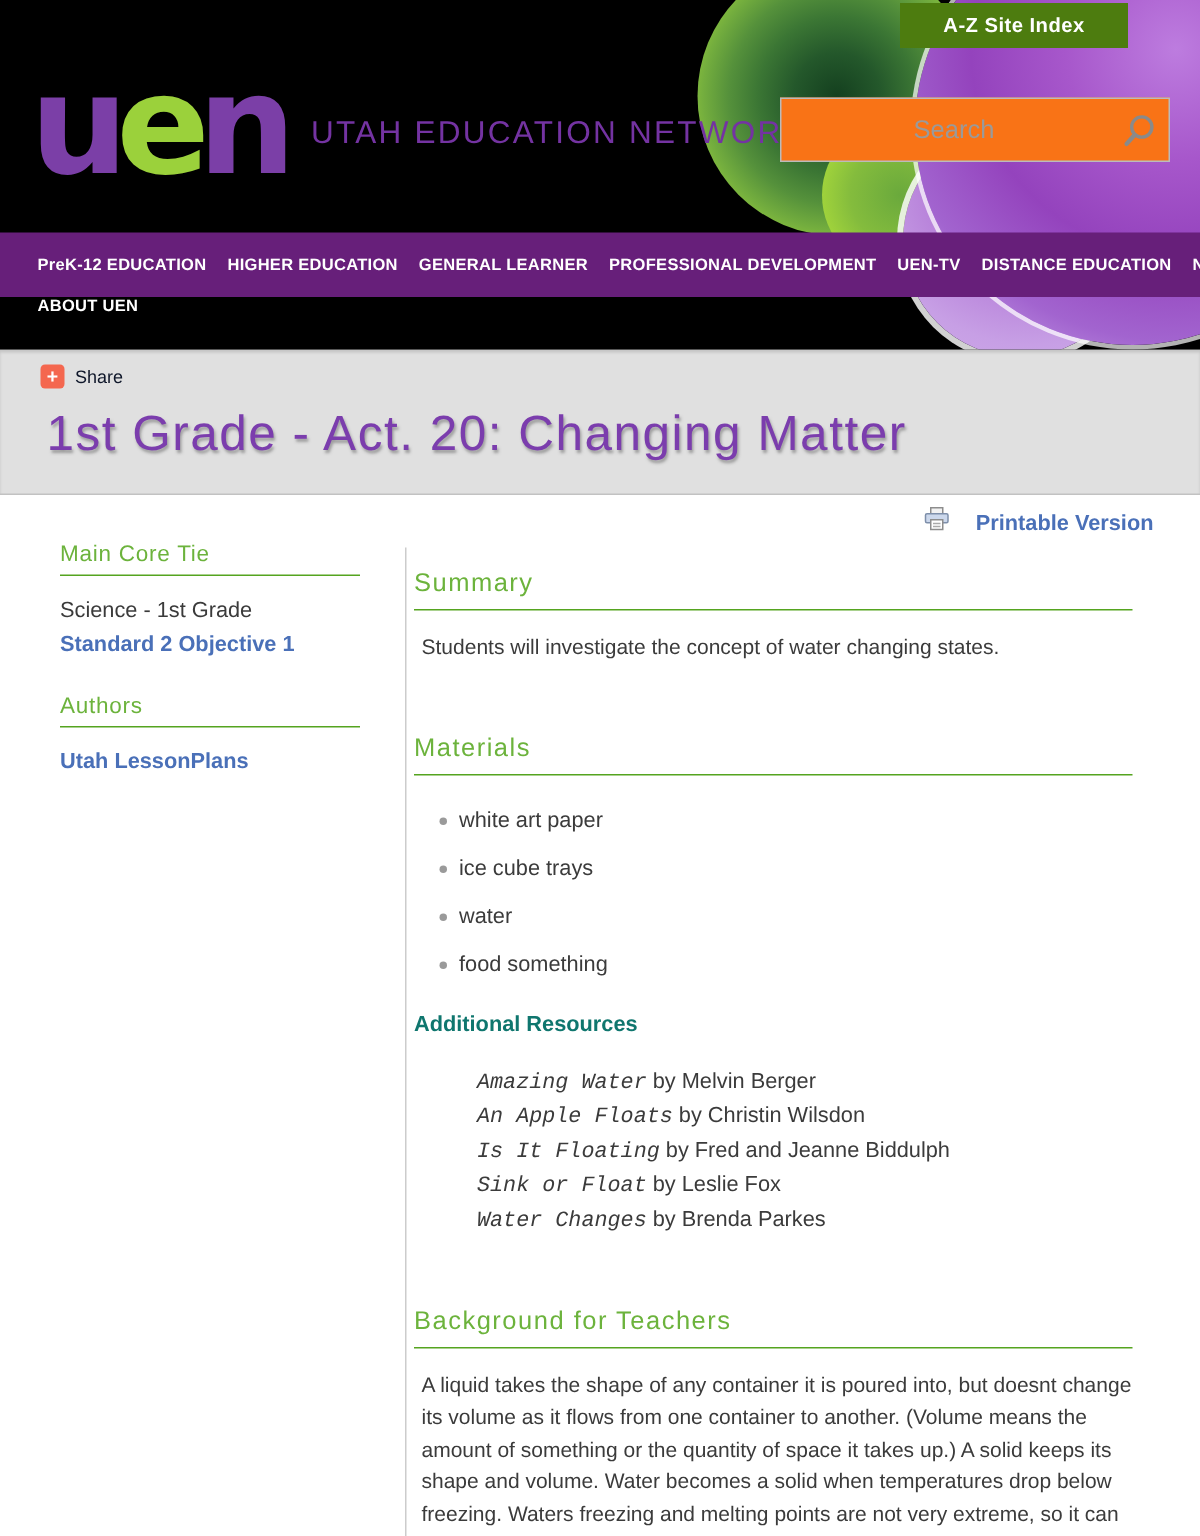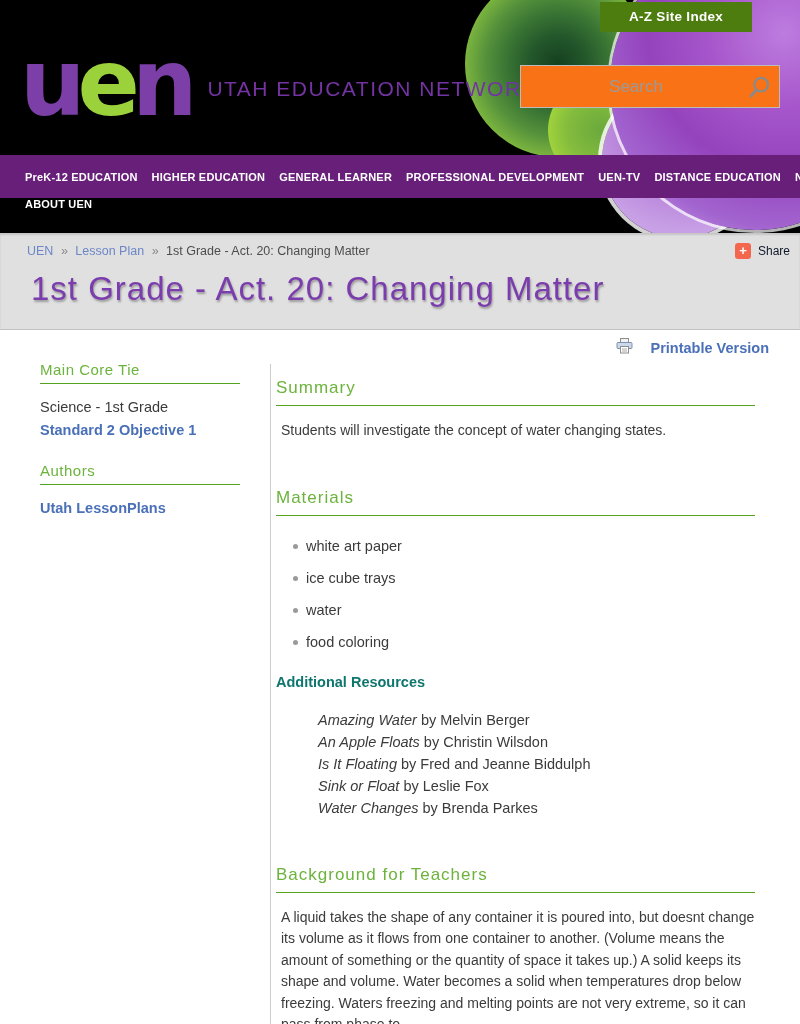--- a/index.html
+++ b/index.html
@@ -73,21 +73,21 @@
   .panel h2 { color:#6cb33c; font-size:17px; font-weight:normal; letter-spacing:1px; padding:0 0 7px 0; border-bottom:1px solid #55a41f; margin-bottom:14px; }
   .panel p { color:#3b3b3b; font-size:14px; line-height:21.5px; max-width:482px; margin-left:5px; }
   .section { margin-bottom:46px; }
 
   ul.mat { list-style:none; margin:22px 0 0 17px; }
   ul.mat li { position:relative; padding-left:13px; color:#3b3b3b; font-size:14.5px; margin-bottom:15px; line-height:17px; }
   ul.mat li::before { content:""; position:absolute; left:0; top:6px; width:5px; height:5px; border-radius:50%; background:#9a9a9a; }
   .add-res { color:#0f766e; font-size:14.5px; font-weight:bold; margin:23px 0 19px 0; }
   .books { margin-left:42px; }
   .book-line { color:#3b3b3b; font-size:14.5px; line-height:22px; }
-  .book-line .bt { font-style:italic; }
+  .book-line .bt { font-style:italic;font-family:Liberation Mono, monospace; }
 </style>
 </head>
 <body>
 
 <div class="page">
 
   <header class="masthead">
     <div class="deco green-big"></div>
     <div class="deco green-small"></div>
     <div class="deco sphere-low"></div>
@@ -122,27 +122,20 @@
             <circle cx="13.5" cy="9.5" r="6" fill="none" stroke="#8a8a8a" stroke-width="2"></circle>
             <line x1="9.2" y1="14.2" x2="4.5" y2="19.5" stroke="#8a8a8a" stroke-width="2.6" stroke-linecap="round"></line>
           </svg>
         </span>
       </div>
     </div>
   </header>
 
   <div class="title-band">
     <div class="crumb-row">
-      <nav class="breadcrumb">
-        <a>UEN</a>
-        <span class="sep">»</span>
-        <a>Lesson Plan</a>
-        <span class="sep">»</span>
-        <span class="current">1st Grade - Act. 20: Changing Matter</span>
-      </nav>
       <div class="share-box">
         <span class="share-plus">+</span>
         <a class="share-label">Share</a>
       </div>
     </div>
     <h1 class="page-title">1st Grade - Act. 20: Changing Matter</h1>
   </div>
 
   <div class="content-row">
 
@@ -174,21 +167,21 @@
           <h2>Summary</h2>
           <p>Students will investigate the concept of water changing states.</p>
         </section>
 
         <section class="section">
           <h2>Materials</h2>
           <ul class="mat">
             <li>white art paper</li>
             <li>ice cube trays</li>
             <li>water</li>
-            <li>food coloring</li>
+            <li>food something</li>
           </ul>
           <div class="add-res">Additional Resources</div>
           <div class="books">
             <div class="book-line"><span class="bt">Amazing Water</span><span> by Melvin Berger</span></div>
             <div class="book-line"><span class="bt">An Apple Floats</span><span> by Christin Wilsdon</span></div>
             <div class="book-line"><span class="bt">Is It Floating</span><span> by Fred and Jeanne Biddulph</span></div>
             <div class="book-line"><span class="bt">Sink or Float</span><span> by Leslie Fox</span></div>
             <div class="book-line"><span class="bt">Water Changes</span><span> by Brenda Parkes</span></div>
           </div>
         </section>

